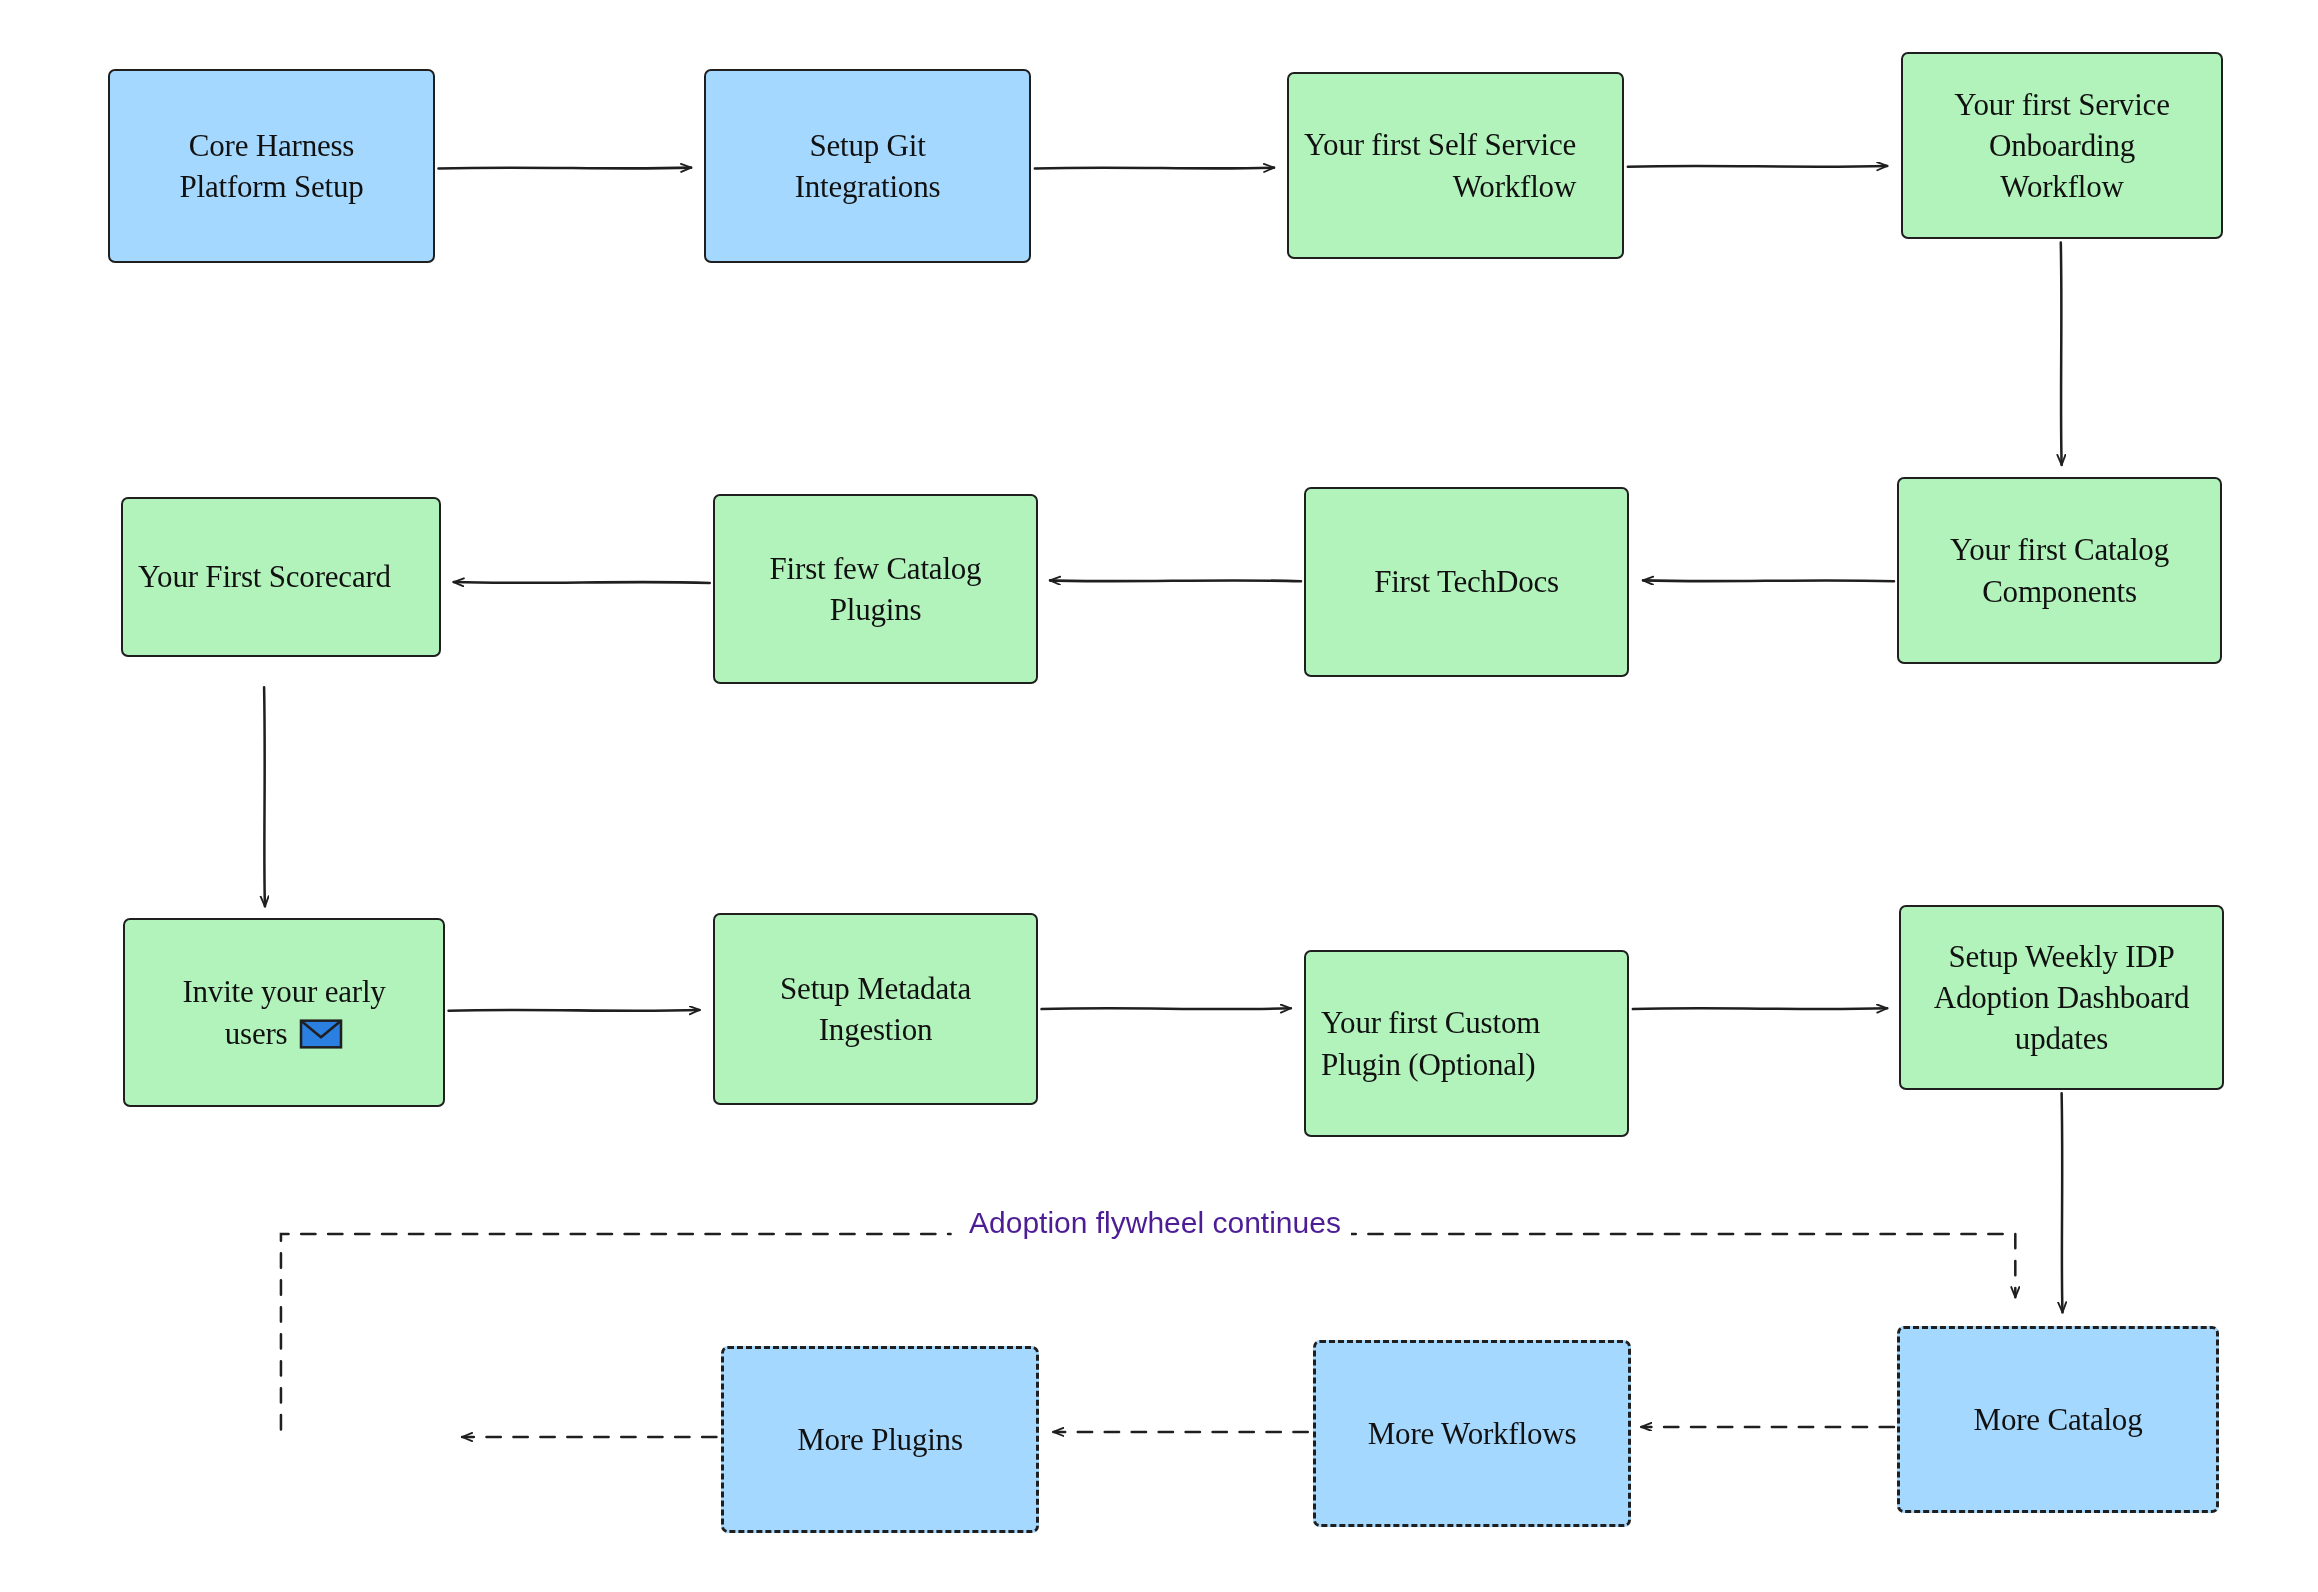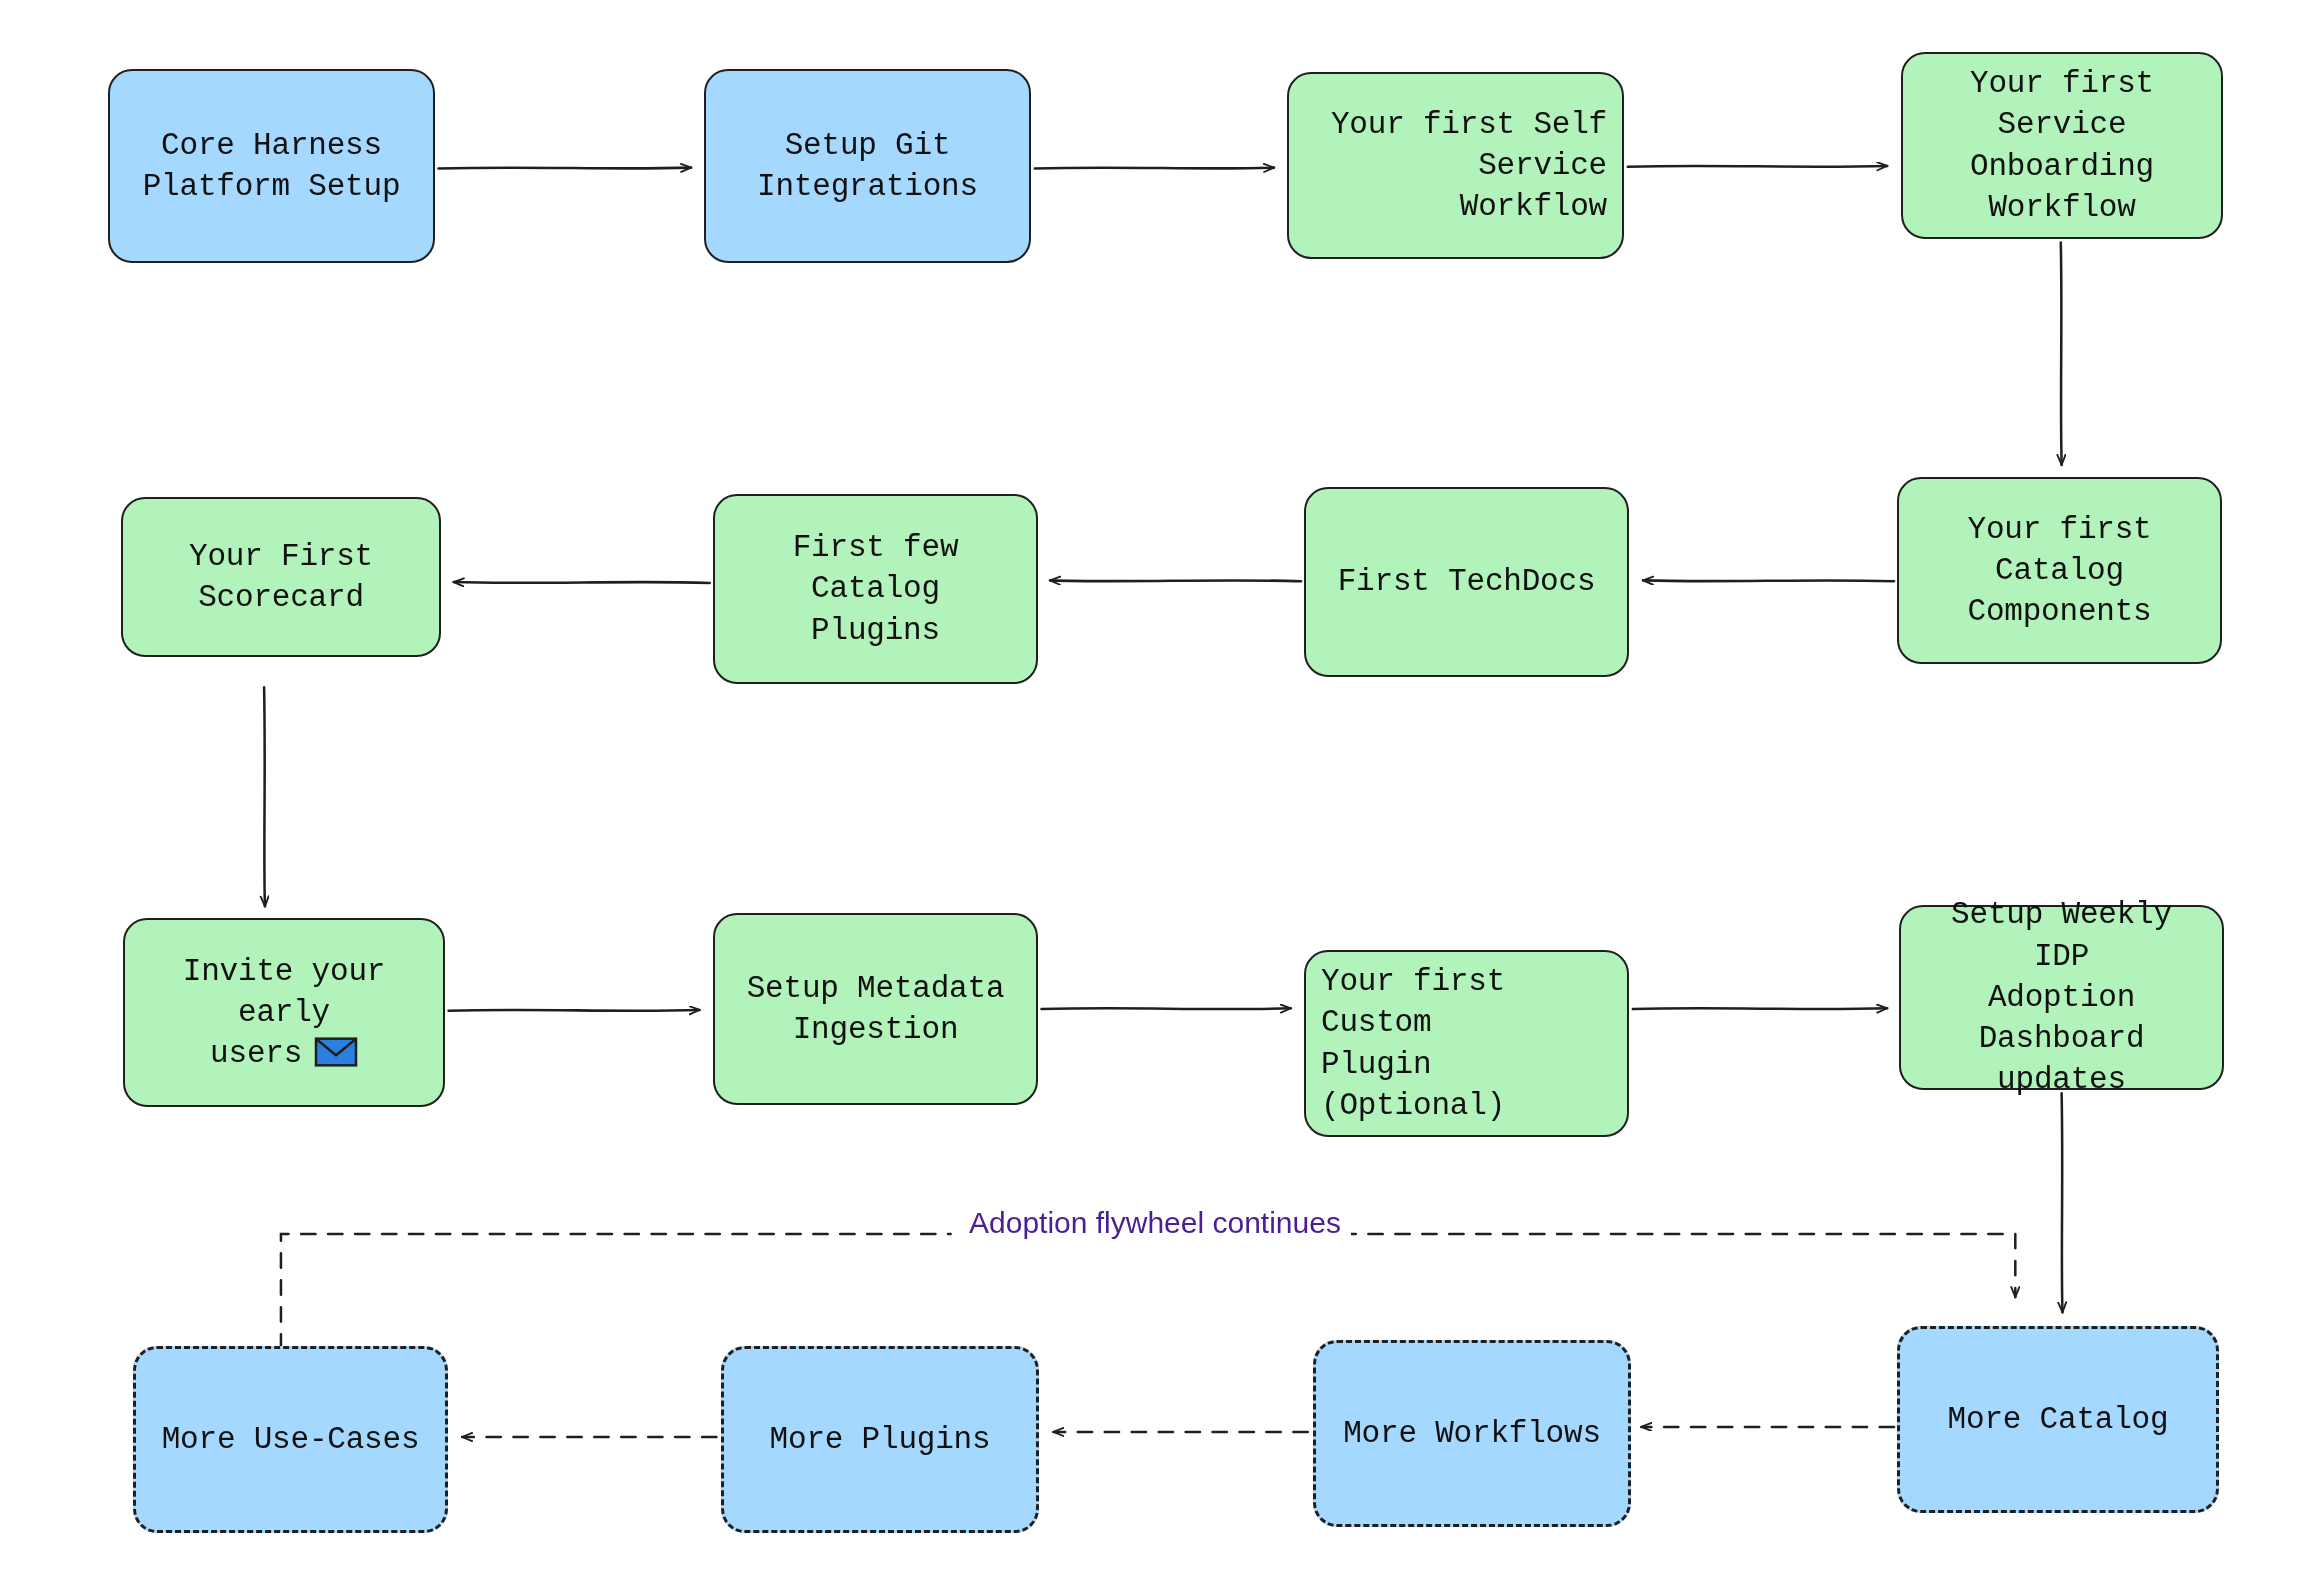--- a/index.html
+++ b/index.html
@@ -22,29 +22,29 @@
     left: 0;
     top: 0;
     width: 2319px;
     height: 1592px;
     pointer-events: none;
   }
   .node {
     position: absolute;
     box-sizing: border-box;
     border: 2.5px solid #1f1f1f;
-    border-radius: 24px;
+    border-radius: 7px;
     display: flex;
     align-items: center;
     justify-content: center;
     text-align: center;
     color: #111111;
     font-size: 31px;
     line-height: 1.33;
-    font-family: Liberation Mono, monospace;
+    font-family: Liberation Serif, serif;
     padding: 14px 15px;
     letter-spacing: -0.2px;
   }
   .node.blue   { background: #a5d8ff; }
   .node.green  { background: #b2f2bb; }
   .node.dashed { border-style: dashed; border-width: 3.4px; }
   .node .txt { display: block; }
   .env {
     display: inline-block;
     vertical-align: -5px;
@@ -191,25 +191,20 @@
   </div>
 
   <div class="node green" style="left:1899px; top:905px; width:325px; height:185px;">
     <div>
       <span class="txt">Setup Weekly IDP</span>
       <span class="txt">Adoption Dashboard</span>
       <span class="txt">updates</span>
     </div>
   </div>
 
-  <div class="node blue dashed" style="left:133px; top:1346px; width:315px; height:187px;">
-    <div>
-      <span class="txt">More Use-Cases</span>
-    </div>
-  </div>
 
   <div class="node blue dashed" style="left:721px; top:1346px; width:318px; height:187px;">
     <div>
       <span class="txt">More Plugins</span>
     </div>
   </div>
 
   <div class="node blue dashed" style="left:1313px; top:1340px; width:318px; height:187px;">
     <div>
       <span class="txt">More Workflows</span>

